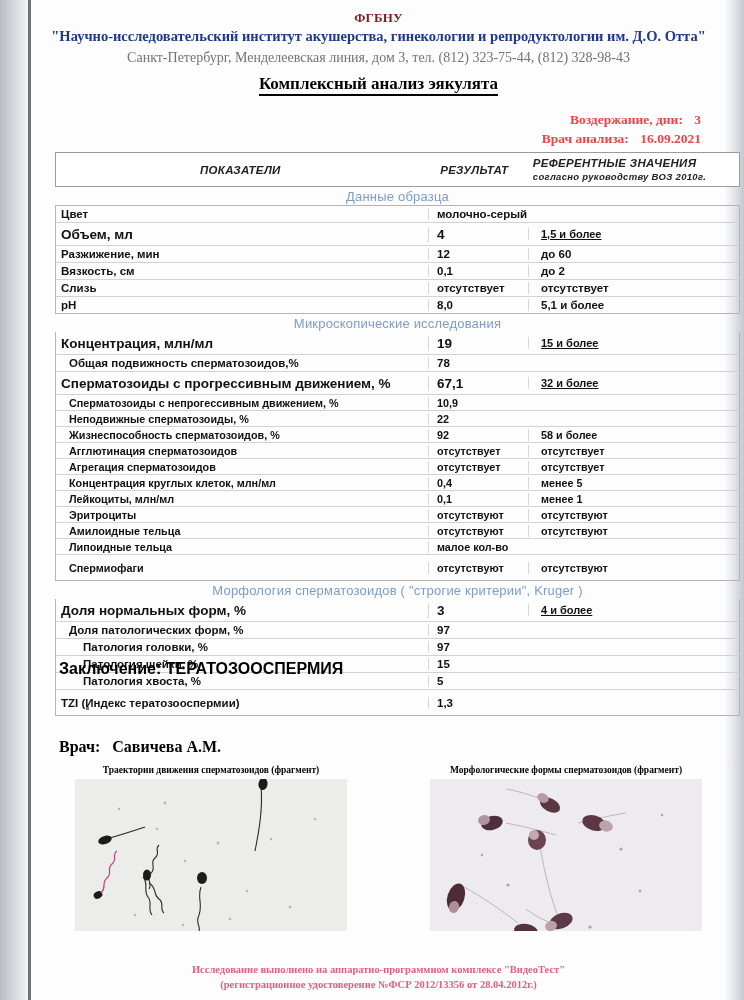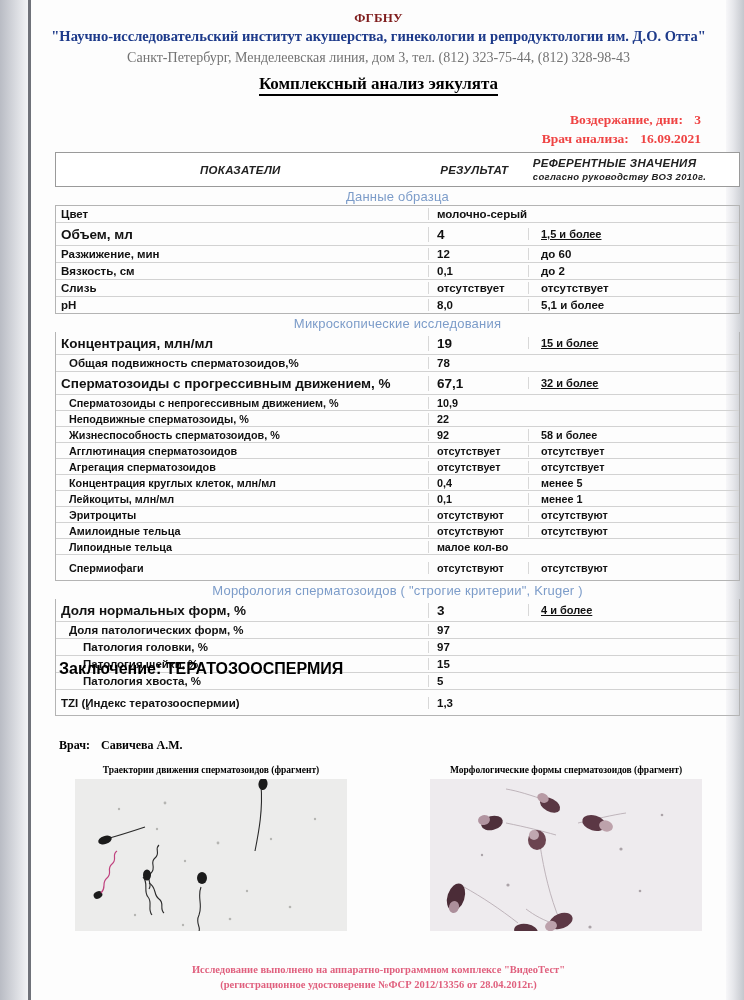--- a/index.html
+++ b/index.html
@@ -134,21 +134,21 @@
   }
   .concl .lbl { font-weight: bold; }
   .concl .val { }
   .stray-dot {
     position: absolute; left: 55px; top: 707px;
     width: 3px; height: 3px; background: #7a7a7a;
   }
   .doctor {
     position: absolute; left: 28px; top: 738px;
     font-family: "Liberation Serif", serif;
-    font-size: 12px; font-weight: bold; color: #000;
+    font-size: 16px; font-weight: bold; color: #000;
   }
   .doctor .val { margin-left: 8px; }
 
   
   .fig { position: absolute; }
   .fig-cap {
     font-family: "Liberation Serif", serif;
     font-weight: bold; font-size: 9.5px; color: #000; text-align: center;
     margin-bottom: 4px; white-space: nowrap;
   }

